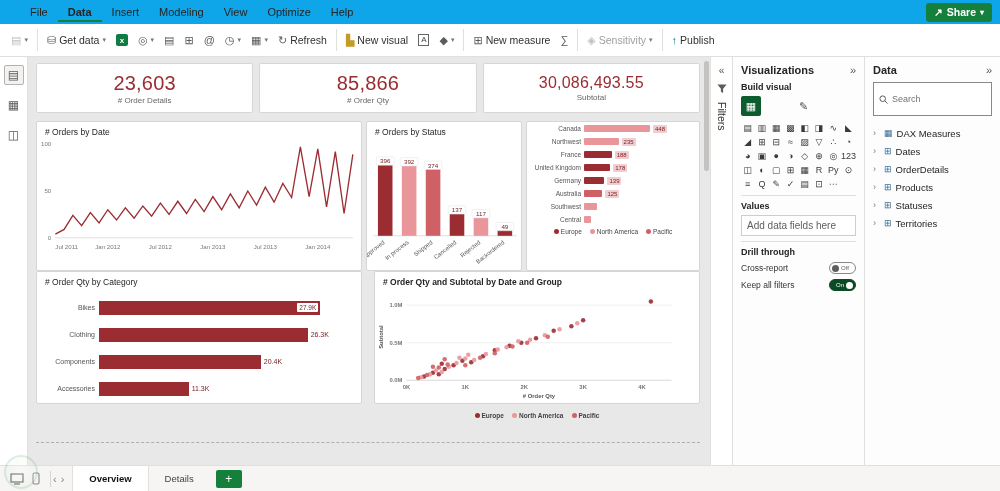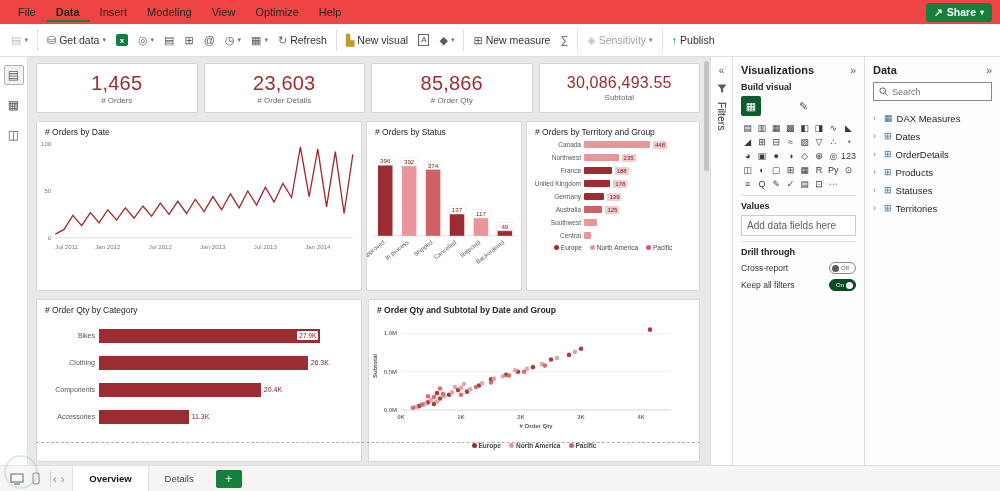--- a/index.html
+++ b/index.html
@@ -1,20 +1,20 @@
 <!DOCTYPE html>
 <html><head>
 <meta charset="utf-8">
 <style>
   * { box-sizing: border-box; margin: 0; padding: 0; }
   html,body { width:1000px; height:491px; overflow:hidden; }
   body { font-family:"Liberation Sans", sans-serif; font-size:11px; color:#252423; background:#fff; position:relative; }
 
   
-  .menubar { height:24px; display:flex; align-items:center; background:#ef4444; padding-left:8px; }
+  .menubar { height:24px; display:flex; align-items:center; background:#0ea5e9; padding-left:20px; }
   .menu-item { padding:3px 10px 2px; cursor:default; border-bottom:2px solid transparent; }
   .menu-item.active { font-weight:bold; border-bottom:2px solid #15803c; }
   .menubar-spacer { flex:1; }
   .share-btn { display:flex; align-items:center; gap:4px; background:#15803c; color:#fff; border-radius:3px; height:19px; padding:0 8px; margin-right:8px; font-size:10.5px; font-weight:bold; }
   .share-btn .chev { font-size:8px; }
 
   
   .ribbon { height:33px; background:#fff; border-bottom:1px solid #e1dfdd; display:flex; align-items:center; padding:0 6px; font-size:10.5px; color:#323130; white-space:nowrap; }
   .rb-btn { display:flex; align-items:center; gap:3px; padding:0 5px; height:26px; border-radius:2px; }
   .rb-btn .ic { font-size:11px; color:#5c5b59; }
@@ -32,22 +32,22 @@
   .leftnav .nav-ic.active { border:1px solid #b5b3b1; background:#f3f2f1; }
 
   .canvas { flex:1; position:relative; padding:6px 10px 0 8px; }
   .card { background:#fff; border:1px solid #d8d6d4; border-radius:2px; }
   .kpi-row { display:flex; gap:6px; margin-bottom:8px; }
   .kpi { flex:1; height:50px; display:flex; flex-direction:column; align-items:center; justify-content:center; }
   .kpi .val { font-size:20px; color:#9b2c31; letter-spacing:.2px; }
   .kpi.small .val { font-size:16px; }
   .kpi .lbl { font-size:8px; color:#666; margin-top:1px; }
 
-  .row1 { display:flex; gap:4px; height:170px; margin-bottom:8px; }
-  .row2 { display:flex; gap:6px; height:163px; }
+  .row1 { display:flex; gap:4px; height:150px; }
+  .row2 { display:flex; gap:12px; height:133px; }
   .chart-title { font-size:8.5px; color:#252423; padding:5px 8px 1px; white-space:nowrap; overflow:hidden; }
   .c-line { width:326px; }
   .c-status { width:156px; }
   .c-terr { flex:1; }
   .c-cat { width:326px; }
   .c-scatter { flex:1;font-weight:bold; }
   .chart-svg { display:block; }
 
   
   .trow { display:flex; align-items:center; gap:3px; height:13px; padding:0 4px; }
@@ -87,21 +87,21 @@
   .sec-lbl { font-weight:bold; margin:4px 0; }
   .add-box { border:1px solid #cfcdcb; background:#fff; color:#605e5c; font-size:10px; padding:4px 5px; margin:3px 0 5px; }
   .tog-row { display:flex; align-items:center; justify-content:space-between; margin:5px 0; font-size:8.5px; color:#333; }
   .pill { width:27px; height:12px; border:1px solid #8a8886; border-radius:7px; display:flex; align-items:center; gap:2px; padding:0 2px; font-size:6px; color:#605e5c; }
   .pill .knob { width:7px; height:7px; border-radius:50%; background:#605e5c; flex:none; }
   .pill.on { background:#0c4a26; border-color:#0c4a26; color:#fff; flex-direction:row-reverse; }
   .pill.on .knob { background:#fff; }
 
   
   .data-panel { width:136px; background:#fdfdfd; border-left:1px solid #e1dfdd; padding:7px 8px; }
-  .search-box { display:flex; align-items:center; gap:4px; border:1px solid #8a8886; background:#fff; height:19px; padding:0 5px; margin-bottom:8px; }
+  .search-box { display:flex; align-items:center; gap:4px; border:1px solid #8a8886; background:#fff; height:34px; padding:0 5px; margin-bottom:8px; }
   .search-box input { border:none; outline:none; width:90px; font-size:9px; font-family:"Liberation Sans",sans-serif; background:transparent; }
   .field-row { display:flex; align-items:center; gap:4px; height:18px; font-size:9.5px; color:#252423; }
   .field-row .chev { color:#777; font-size:9px; width:7px; }
   .field-row .tic { font-size:9px; color:#3d6e8f; }
 
   
   .bottombar { height:26px; background:#f6f5f4; border-top:1px solid #e1dfdd; display:flex; align-items:stretch; }
   .bb-icons { display:flex; align-items:center; gap:8px; padding:0 10px; }
   .bb-sep { width:1px; height:16px; background:#d8d6d4; align-self:center; }
   .bb-arrow { color:#888; font-size:11px; padding:0 2px; align-self:center; }
@@ -209,24 +209,20 @@
 <div class="main">
 
   <div class="leftnav">
       <span class="nav-ic active">▤</span>
       <span class="nav-ic">▦</span>
       <span class="nav-ic">◫</span>
     </div>
 
   <div class="canvas">
     <div class="kpi-row">
-      <div class="card kpi">
-        <div class="val">1,465</div>
-        <div class="lbl"># Orders</div>
-      </div>
       <div class="card kpi">
         <div class="val">23,603</div>
         <div class="lbl"># Order Details</div>
       </div>
       <div class="card kpi">
         <div class="val">85,866</div>
         <div class="lbl"># Order Qty</div>
       </div>
       <div class="card kpi small">
         <div class="val">30,086,493.55</div>
@@ -279,21 +275,20 @@
               <text x="109.5" y="74.97674418604652" text-anchor="middle" font-size="6" fill="#7a2226">117</text>
               <text x="109.5" y="101" font-size="5.8" fill="#555" text-anchor="end" transform="rotate(-38 109.5 101)">Rejected</text>
               <rect x="125.5" y="85.11162790697674" width="14" height="8.888372093023257" fill="#9b2c31"></rect>
               <rect x="124" y="81.11162790697674" width="17" height="8" rx="1" fill="#fff" stroke="#e2e2e2" stroke-width="0.5"></rect>
               <text x="132.5" y="87.31162790697674" text-anchor="middle" font-size="6" fill="#7a2226">49</text>
               <text x="132.5" y="101" font-size="5.8" fill="#555" text-anchor="end" transform="rotate(-38 132.5 101)">Backordered</text>
             </svg>
           </div>
       </div>
       <div class="card c-terr">
-        <div class="chart-title"># Orders by Territory and Group</div>
         <div>
             <div class="trow">
               <span class="tlbl">Canada</span>
               <span class="tbar" style="width: 66px; background: rgb(233, 150, 154);"></span>
               <span class="tchip">448</span>
             </div>
             <div class="trow">
               <span class="tlbl">Northwest</span>
               <span class="tbar" style="width: 34.6205px; background: rgb(233, 150, 154);"></span>
               <span class="tchip">235</span>

